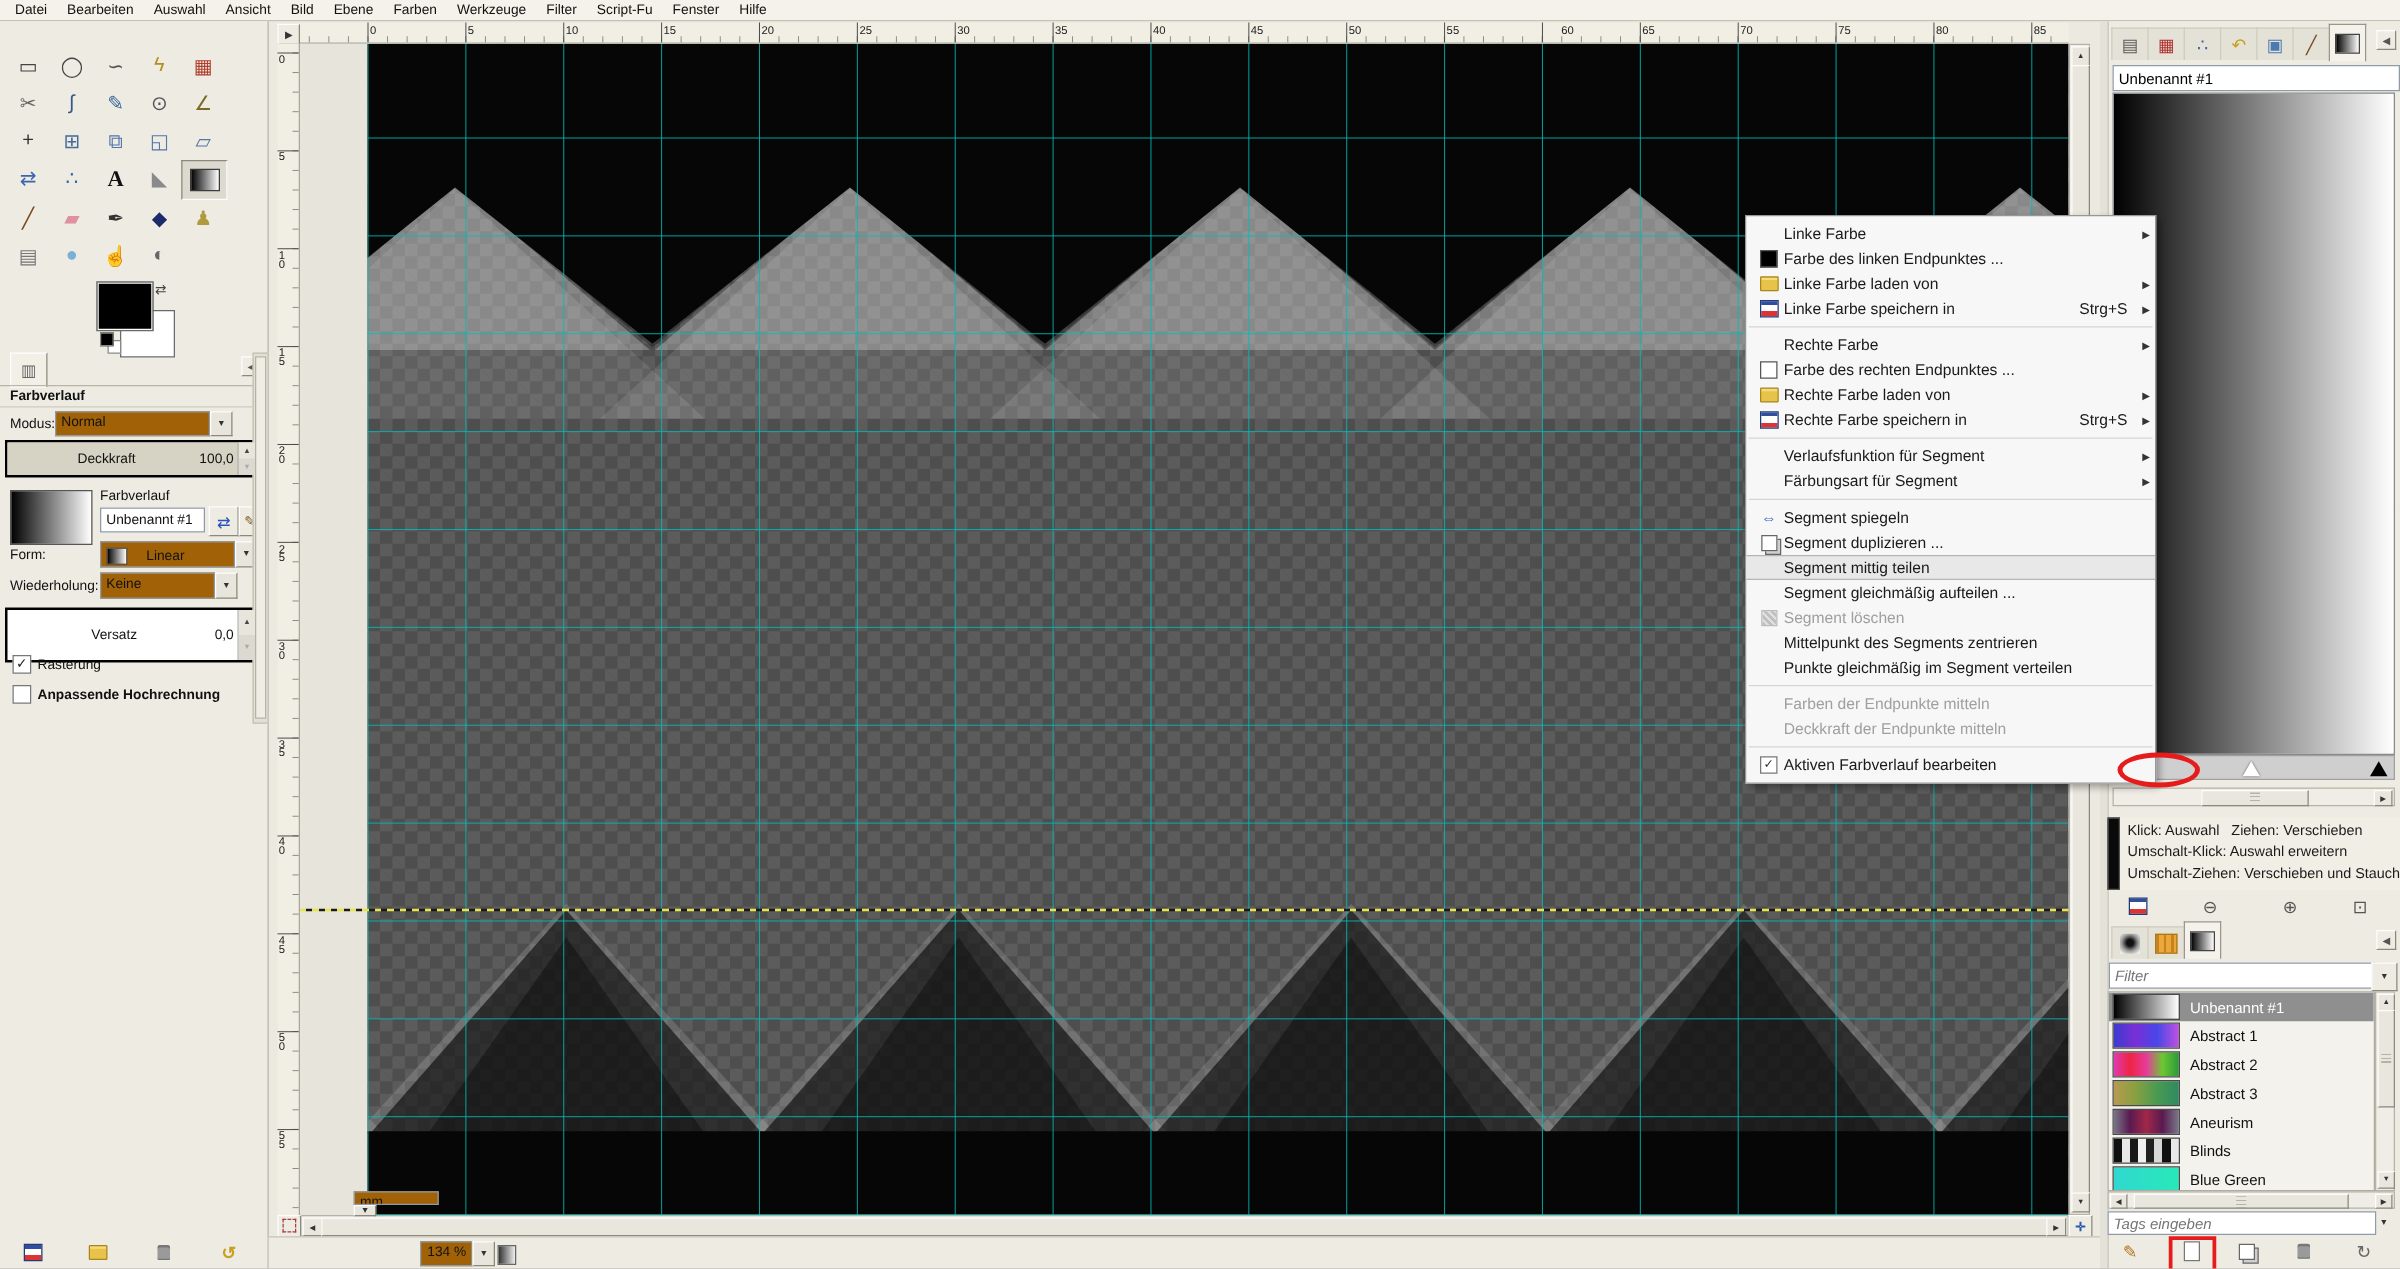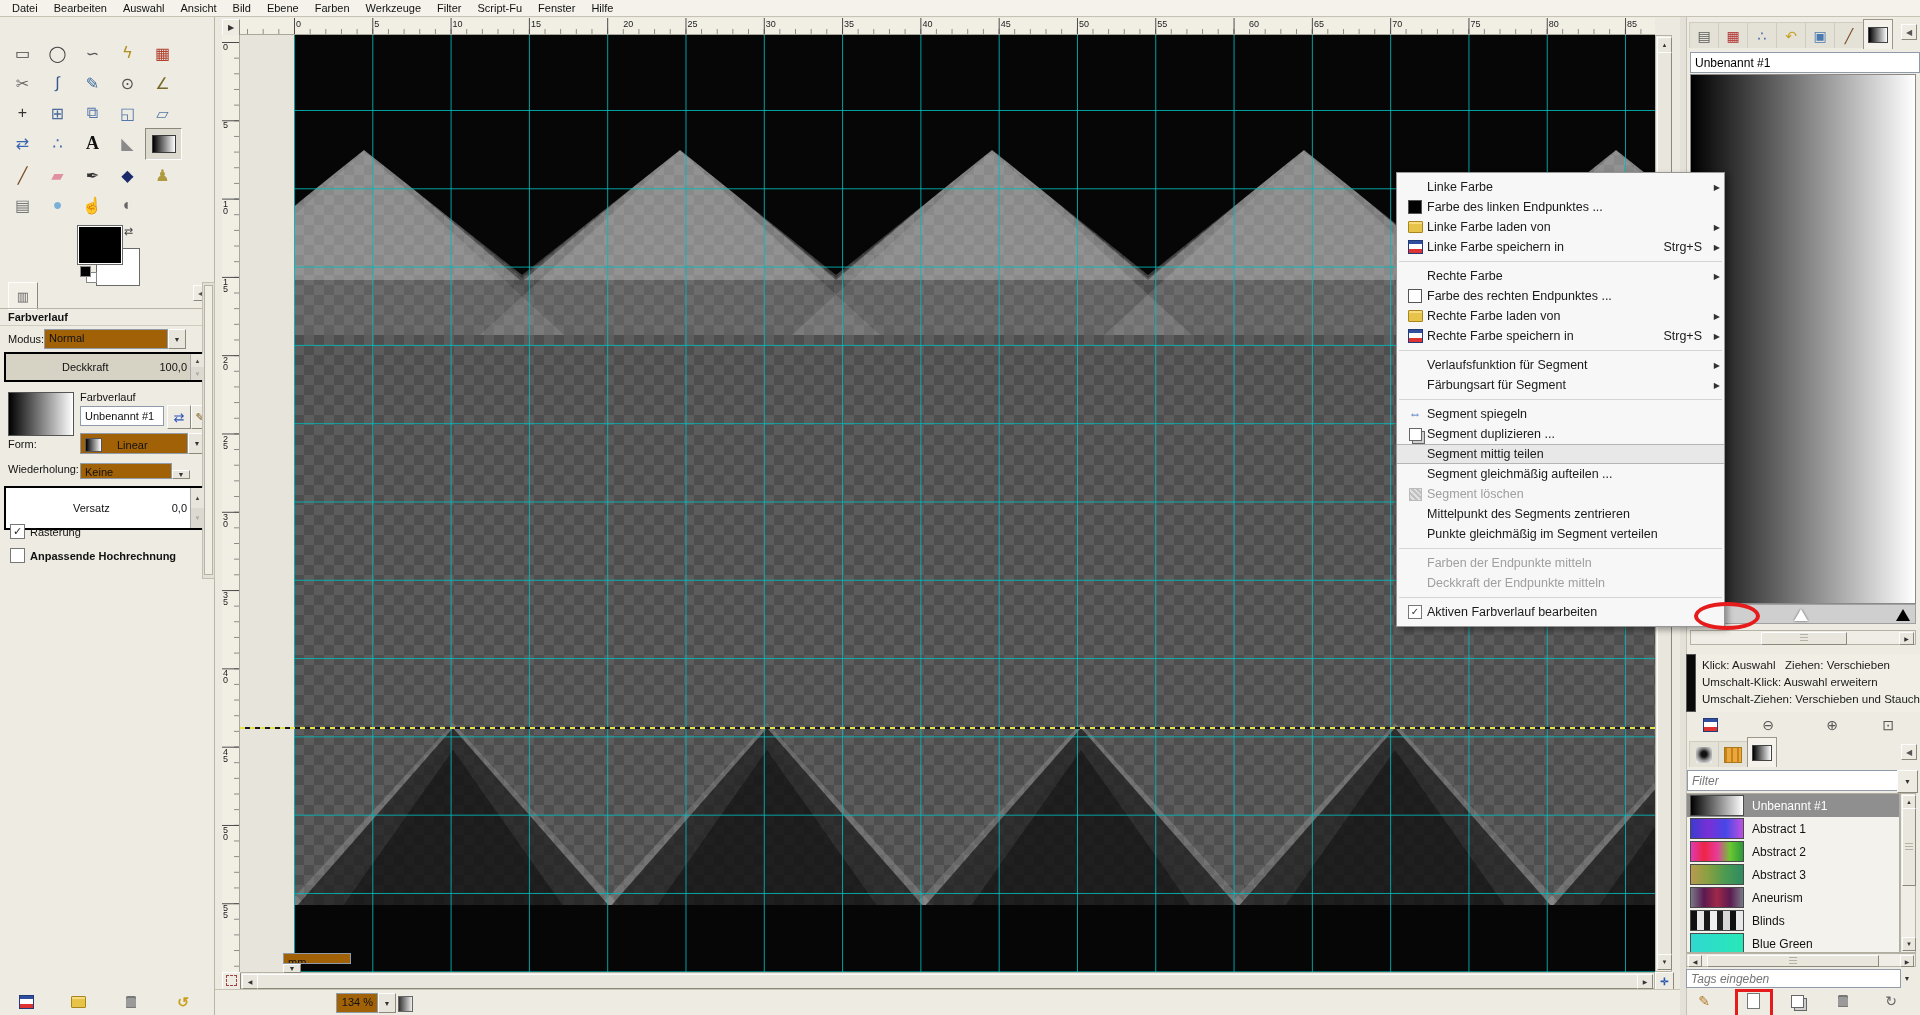--- a/index.html
+++ b/index.html
@@ -307,21 +307,21 @@
   <span class="optlabel abs" style="left:8px;top:438px;">Form:</span>
   <div class="dd" style="left:80px;top:433px;width:126px;height:21px;">
     <div class="val" style="display:flex;align-items:center;gap:15px;">
         <span style="display:inline-block;width:15px;height:12px;border:1px solid #555;background:linear-gradient(90deg,#000,#fff);"></span>
         <span>Linear</span>
       </div>
     <div class="arrowbtn">▼</div>
   </div>
 
   <span class="optlabel abs" style="left:8px;top:463px;">Wiederholung:</span>
-  <div class="dd" style="left:80px;top:458px;width:110px;height:21px;align-items:flex-end;">
+  <div class="dd" style="left:80px;top:458px;width:110px;height:21px;">
     <div class="val">Keine</div>
     <div class="arrowbtn">▼</div>
   </div>
 
   <div class="spinscale" style="left:4px;top:486px;width:202px;height:44px;">
     <div class="lab">Versatz</div>
     <div class="num">0,0</div>
     <div class="spincol">
         <div>▲</div>
         <div class="dim">▼</div>
@@ -351,21 +351,21 @@
         <span style="color: rgb(200, 160, 32); font-weight: bold;">↺</span>
       </div>
     </div>
 
   <div id="corner-btn" class="abs raised" style="display:flex;align-items:center;justify-content:center;">▶</div>
   <div id="ruler-top" class="abs">
       <span class="rlab" style="left: 56px; top: 1px;">0</span>
       <span class="rlab" style="left: 134.3px; top: 1px;">5</span>
       <span class="rlab" style="left: 212.6px; top: 1px;">10</span>
       <span class="rlab" style="left: 290.9px; top: 1px;">15</span>
-      <span class="rlab" style="left: 369.2px; top: 1px; margin-left: 14px;">20</span>
+      <span class="rlab" style="left: 369.2px; top: 1px;">20</span>
       <span class="rlab" style="left: 447.5px; top: 1px;">25</span>
       <span class="rlab" style="left: 525.8px; top: 1px;">30</span>
       <span class="rlab" style="left: 604.1px; top: 1px;">35</span>
       <span class="rlab" style="left: 682.4px; top: 1px;">40</span>
       <span class="rlab" style="left: 760.7px; top: 1px;">45</span>
       <span class="rlab" style="left: 839px; top: 1px;">50</span>
       <span class="rlab" style="left: 917.3px; top: 1px;">55</span>
       <span class="rlab" style="left: 1009px; top: 1px;">60</span>
       <span class="rlab" style="left: 1073.9px; top: 1px;">65</span>
       <span class="rlab" style="left: 1152.2px; top: 1px;">70</span>

